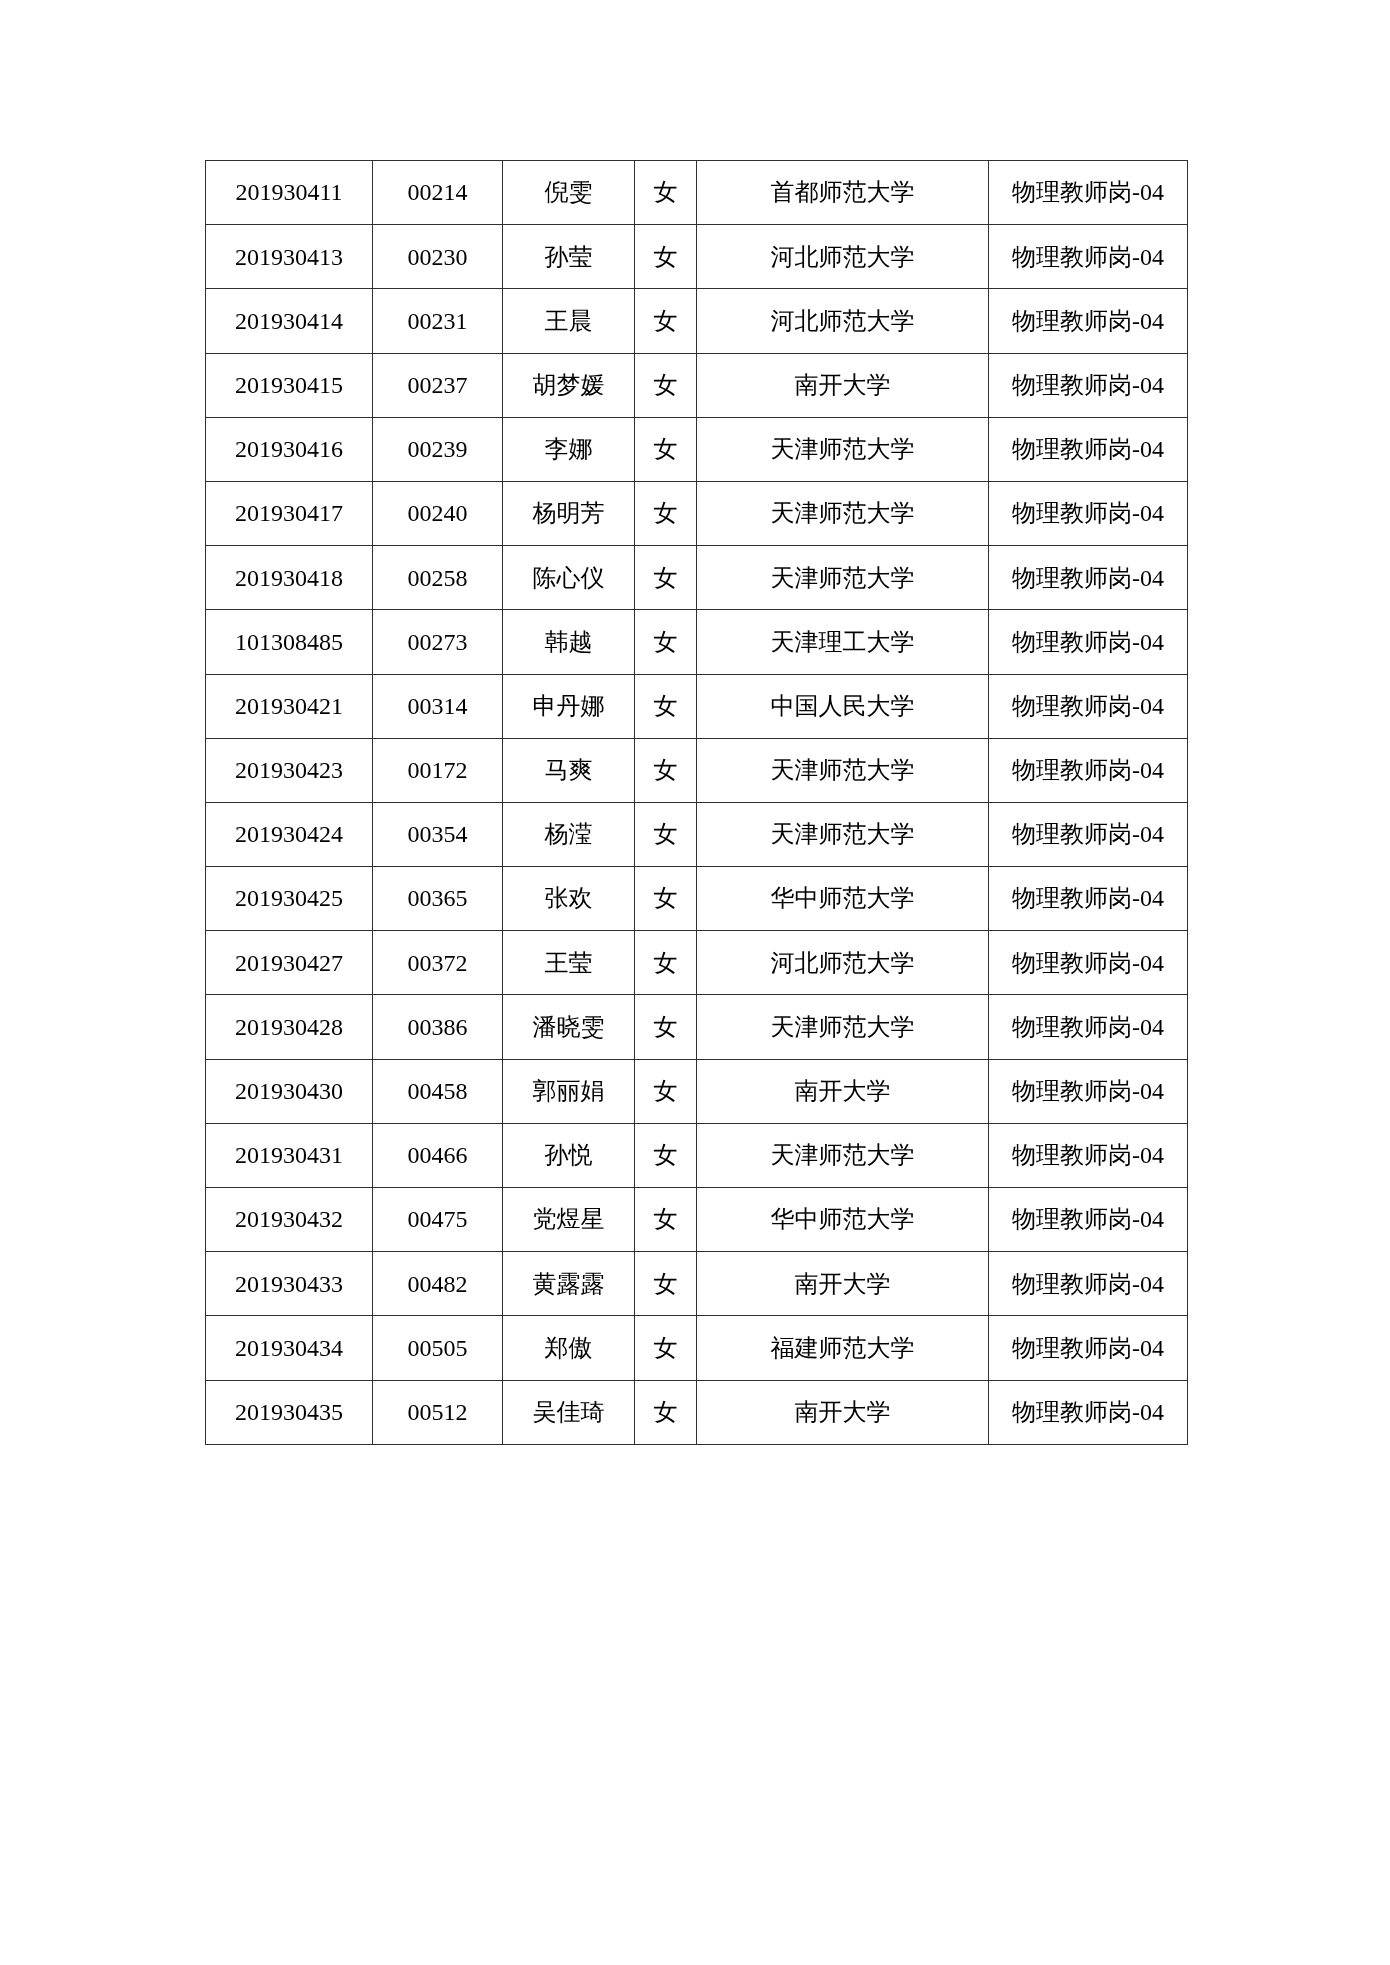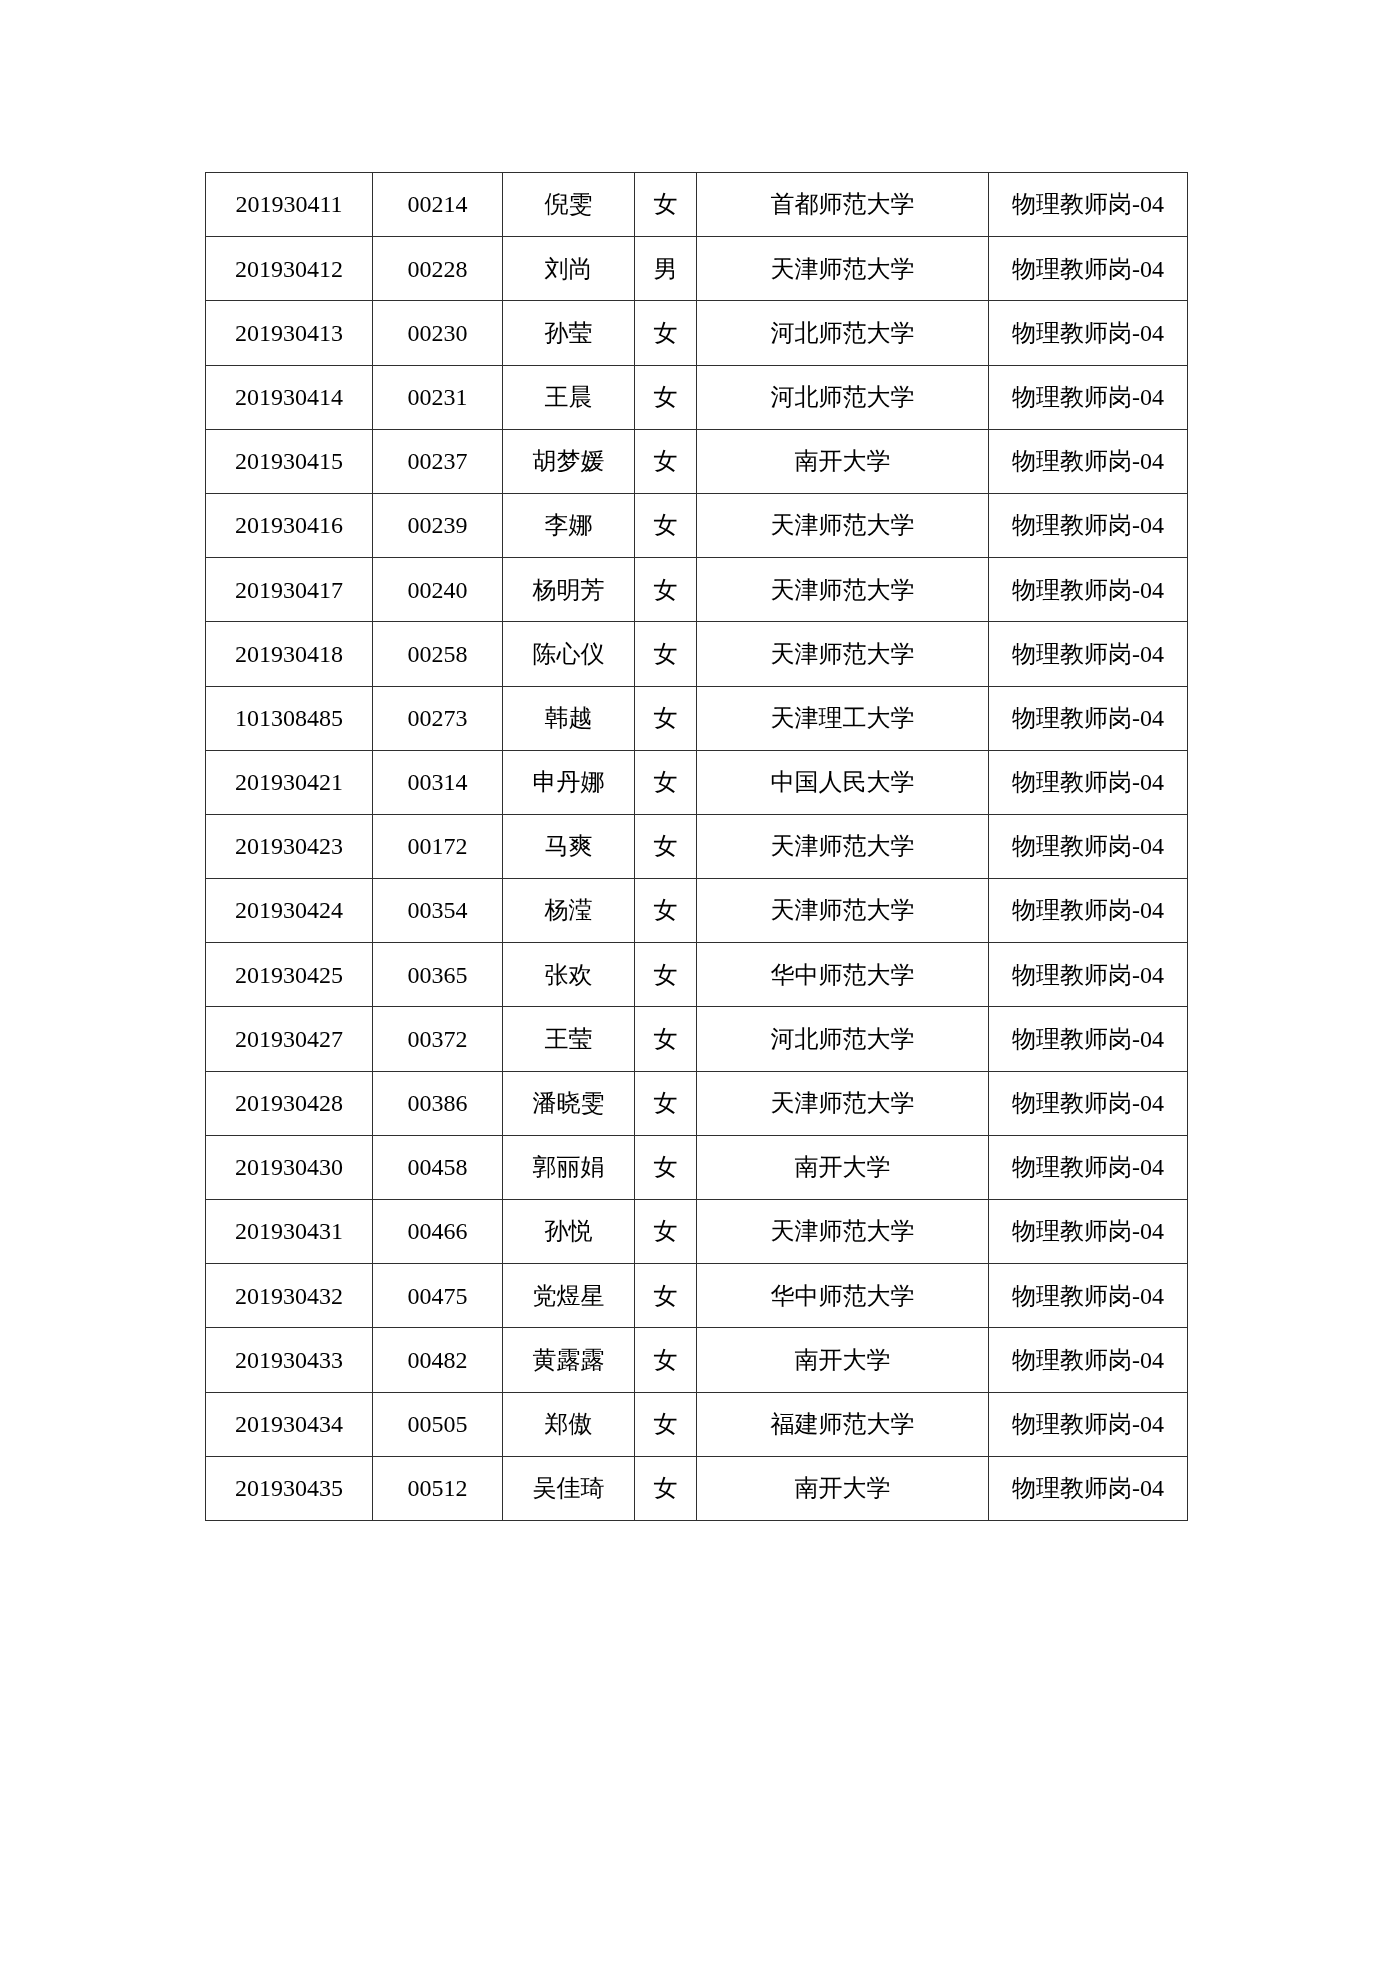--- a/index.html
+++ b/index.html
@@ -12,21 +12,21 @@
     width: 1390px;
     height: 1965px;
     background: #ffffff;
     color: #000000;
     font-family: "Liberation Serif", "DejaVu Serif", serif;
     overflow: hidden;
   }
   table.roster {
     position: absolute;
     left: 205px;
-    top: 172px;
+    top: 160px;
     width: 982px;
     border-collapse: collapse;
     table-layout: fixed;
   }
   table.roster td {
     border: 1px solid #2f2f2f;
     height: 63.2px;
     padding: 0;
     text-align: center;
     vertical-align: middle;
@@ -58,28 +58,20 @@
     <tbody>
     <tr>
       <td>201930411</td>
       <td>00214</td>
       <td>倪雯</td>
       <td>女</td>
       <td>首都师范大学</td>
       <td>物理教师岗-04</td>
     </tr>
 
-    <tr>
-      <td>201930412</td>
-      <td>00228</td>
-      <td>刘尚</td>
-      <td>男</td>
-      <td>天津师范大学</td>
-      <td>物理教师岗-04</td>
-    </tr>
 
     <tr>
       <td>201930413</td>
       <td>00230</td>
       <td>孙莹</td>
       <td>女</td>
       <td>河北师范大学</td>
       <td>物理教师岗-04</td>
     </tr>
 

